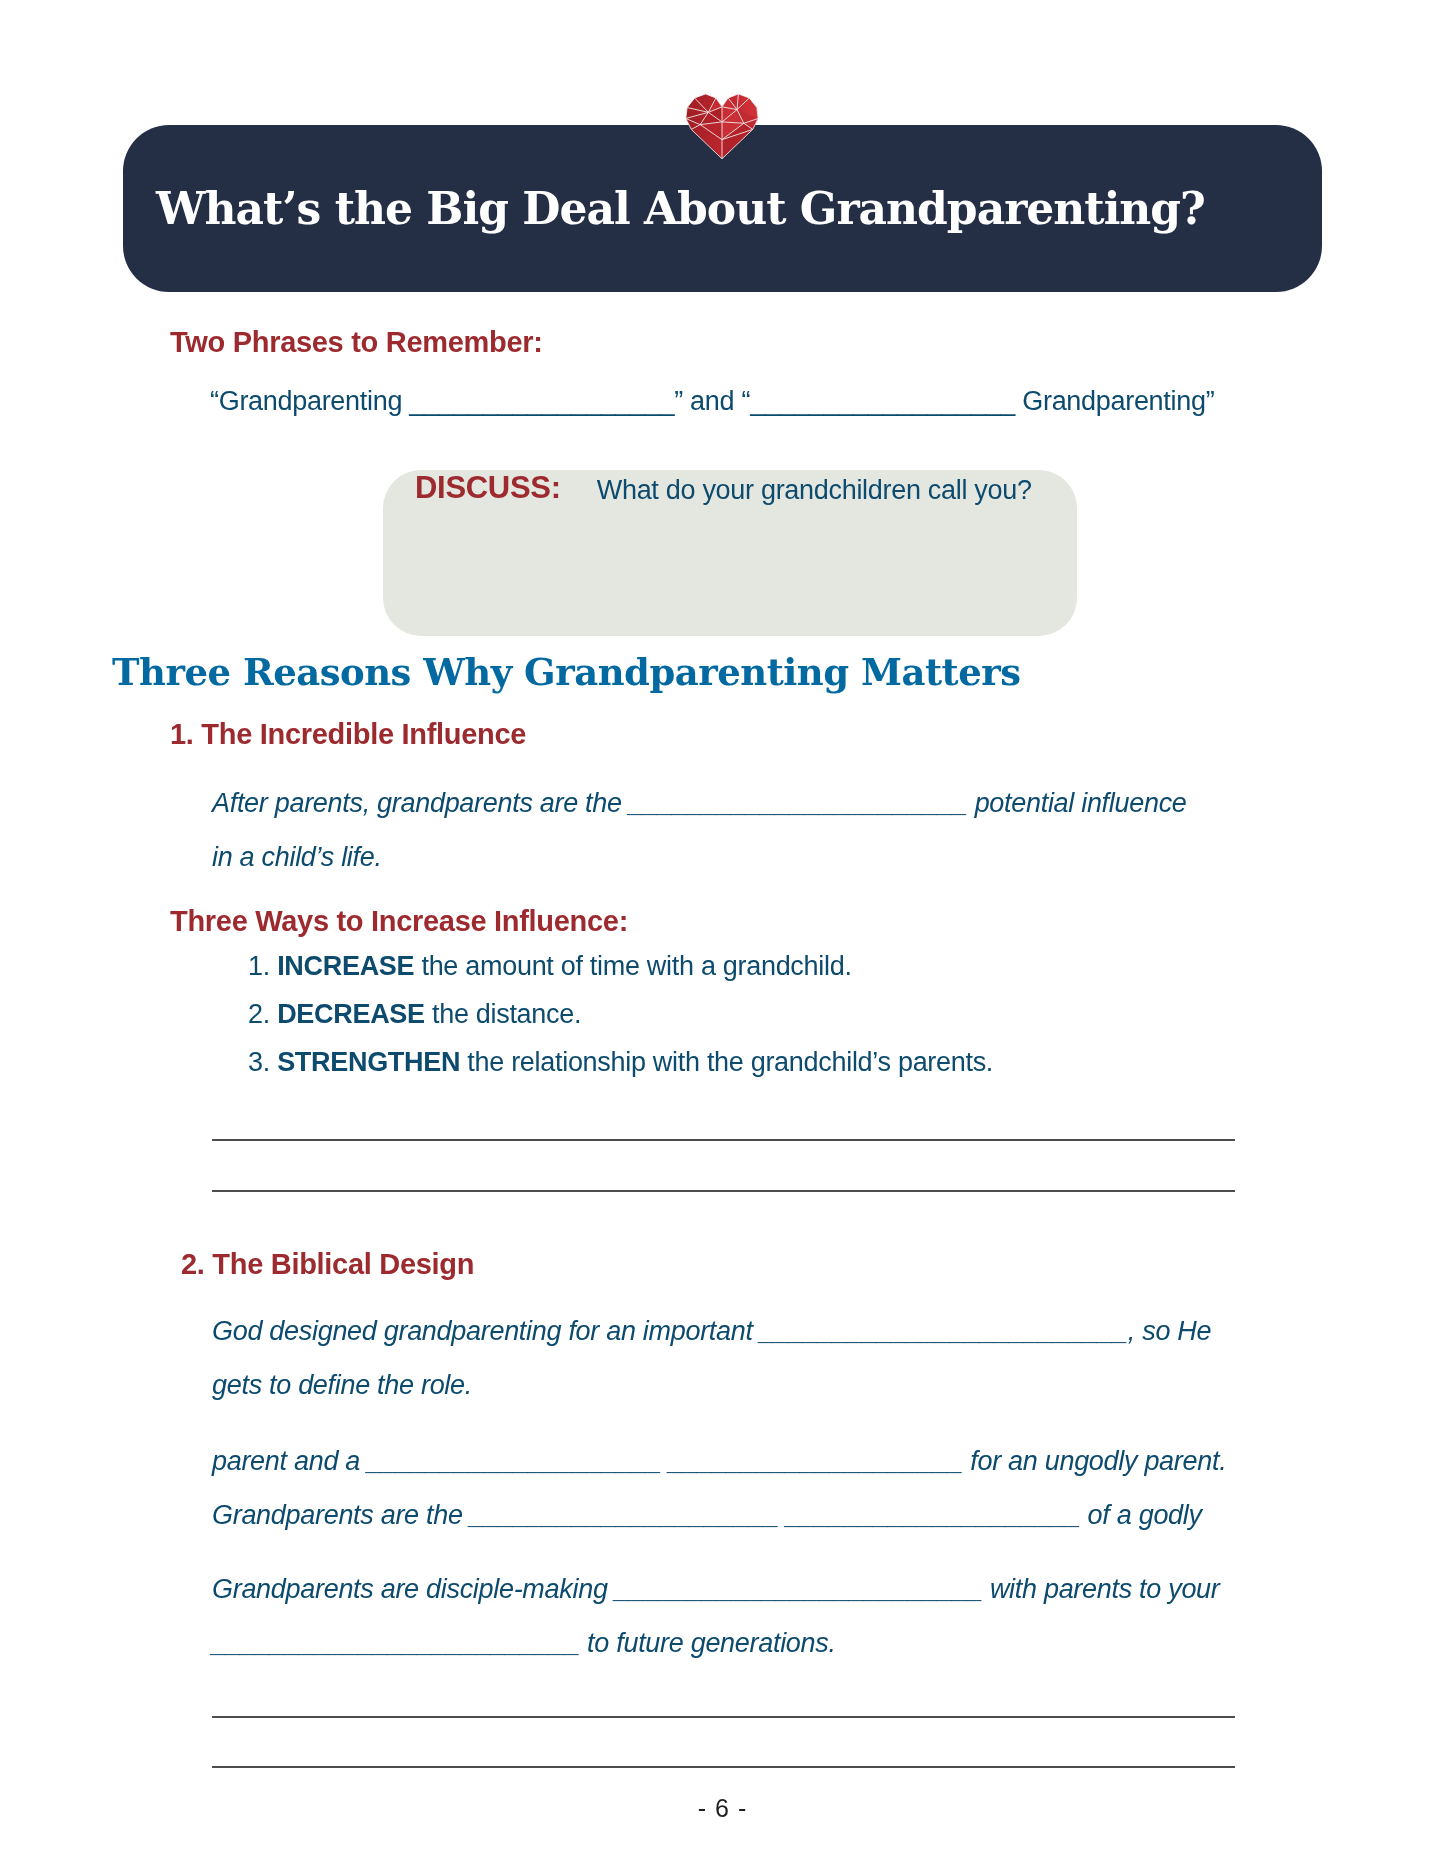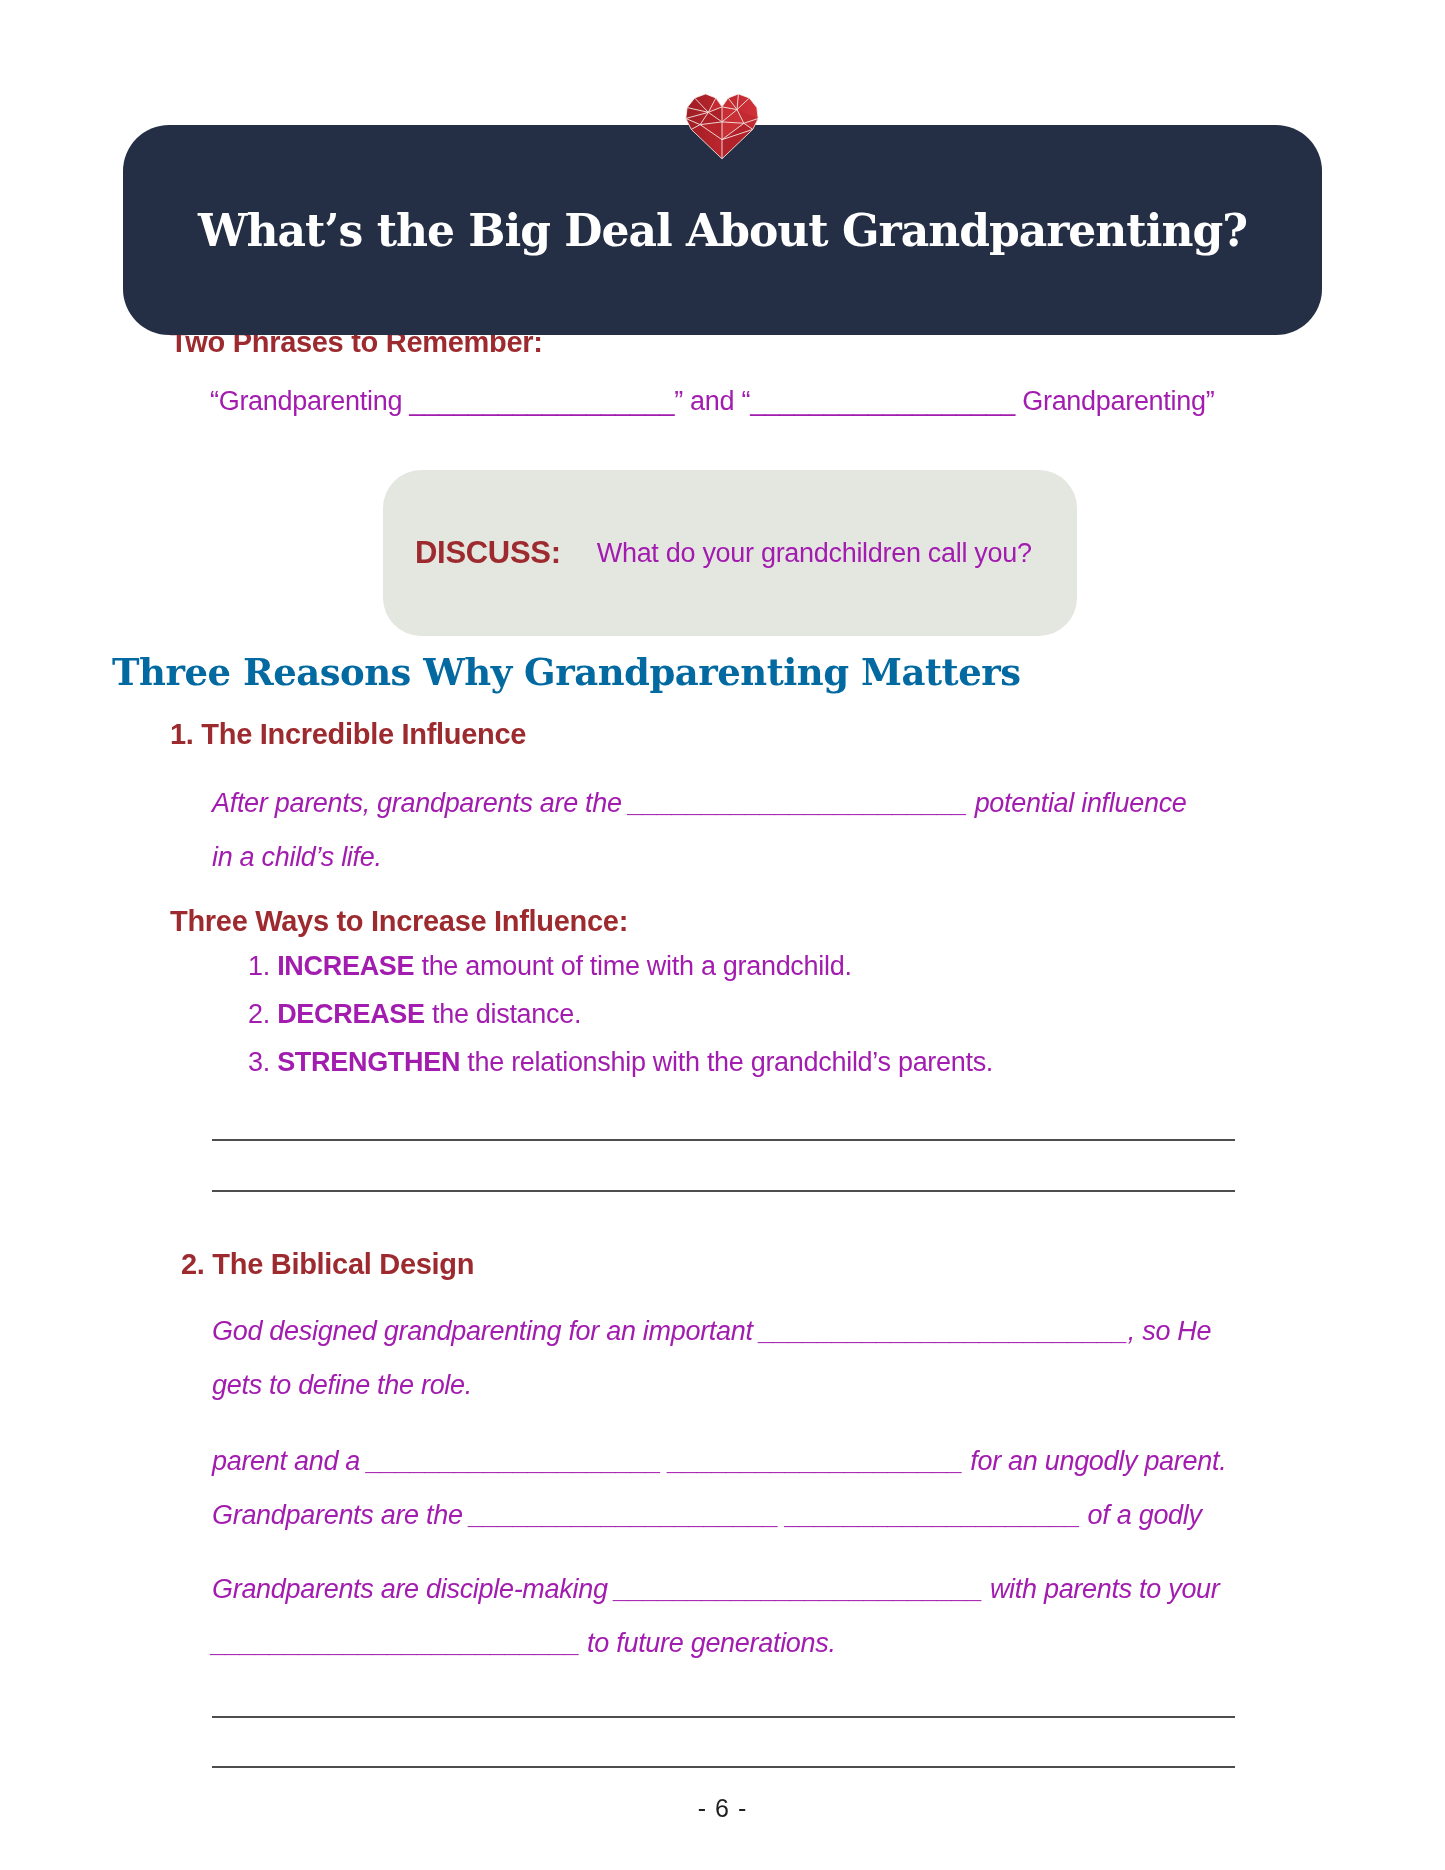--- a/index.html
+++ b/index.html
@@ -19,27 +19,28 @@
     top: 90px;
     width: 82px;
     height: 72px;
     z-index: 3;
   }
   .banner {
     position: absolute;
     left: 123px;
     top: 125px;
     width: 1199px;
-    height: 210px;
+    height: 167px;
     background: #242e44;
     border-radius: 46px;
     display: flex;
     align-items: center;
-    justify-content: center;
+    justify-content: flex-start;
     z-index: 2;
+    padding-left: 33px;
   }
   .banner-title {
     font-family: "DejaVu Serif", "Liberation Serif", serif;
     font-weight: bold;
     font-size: 44px;
     letter-spacing: -1px;
     color: #ffffff;
     white-space: nowrap;
   }
   .red-subhead {
@@ -48,37 +49,37 @@
     color: #9d2a2e;
     font-weight: bold;
     font-size: 29px;
     letter-spacing: -0.3px;
     white-space: nowrap;
   }
   .body-line {
     font-size: 27px;
     letter-spacing: -0.3px;
     white-space: nowrap;
-    color: #a21caf;
+    color: #0c4a6e;
   }
   .phrase-line {
     position: absolute;
     left: 210px;
     top: 386px;
   }
   .discuss-box {
     position: absolute;
     left: 383px;
     top: 470px;
     width: 694px;
     height: 166px;
     background: #e4e6e0;
     border-radius: 38px;
     display: flex;
-    align-items: center;
+    align-items: flex-start;
     padding-left: 32px;
     gap: 36px;
   }
   .discuss-label {
     color: #9d2a2e;
     font-weight: bold;
     font-size: 31px;
     letter-spacing: -0.3px;
     white-space: nowrap;
   }

